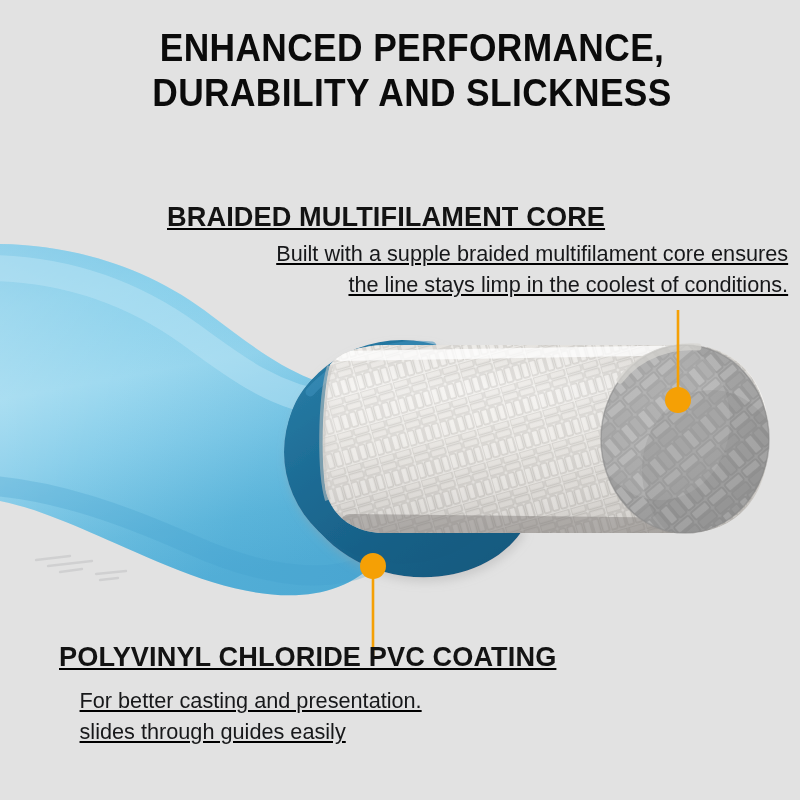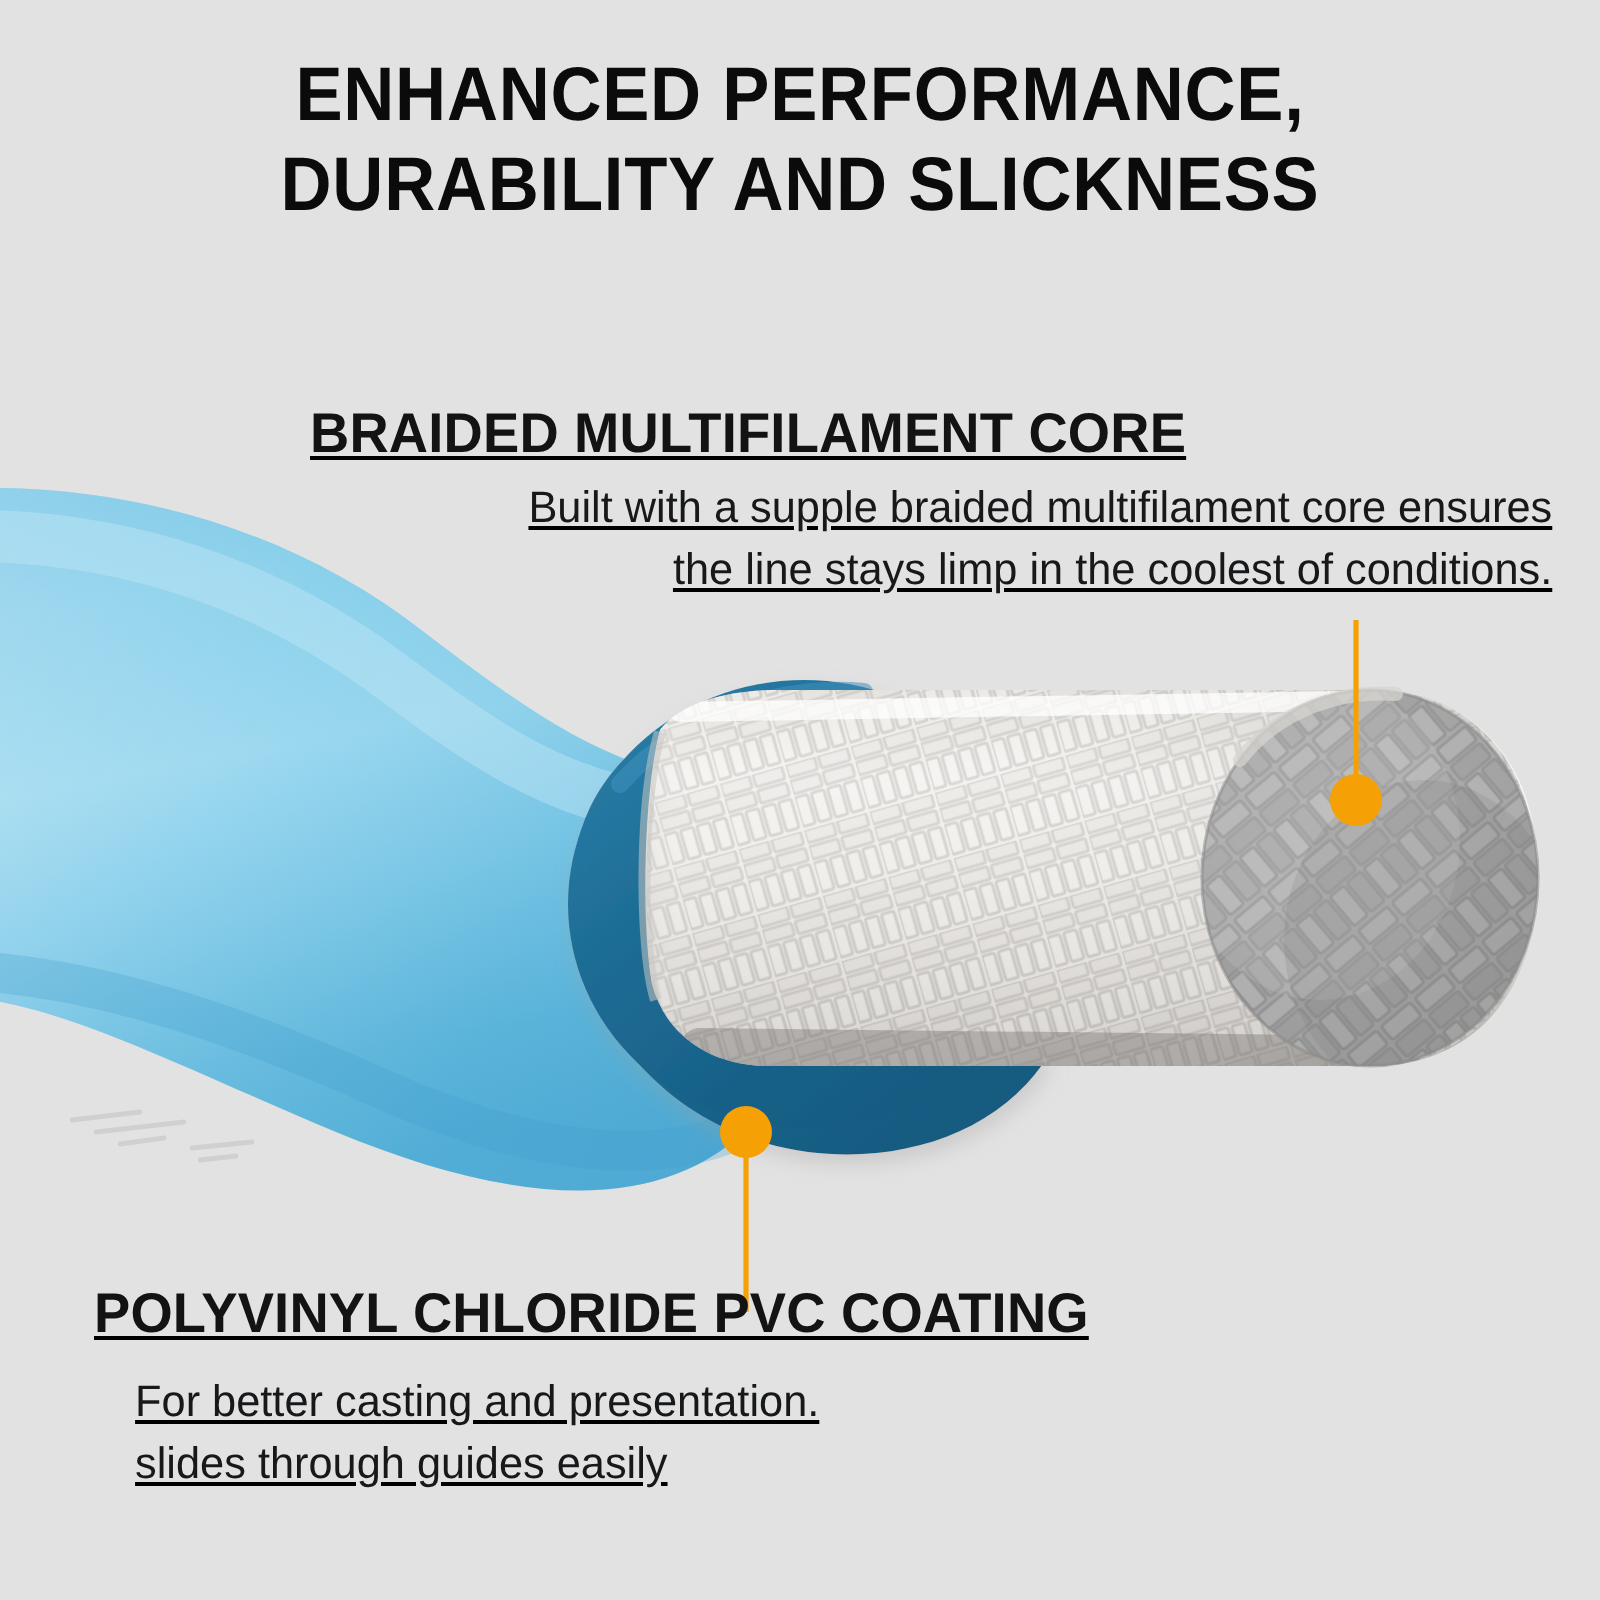--- a/index.html
+++ b/index.html
@@ -25,21 +25,21 @@
     position: absolute;
     left: 0;
     top: 0;
     width: 800px;
     height: 800px;
   }
 
   
   .txt-layer {
     position: absolute;
-    left: 0;
+    left: 12px;
     top: 0;
     width: 748px;
     height: 800px;
     pointer-events: none;
   }
   .txt-layer > * { pointer-events: auto; }
 
   .title-block {
     position: absolute;
     left: 0;

